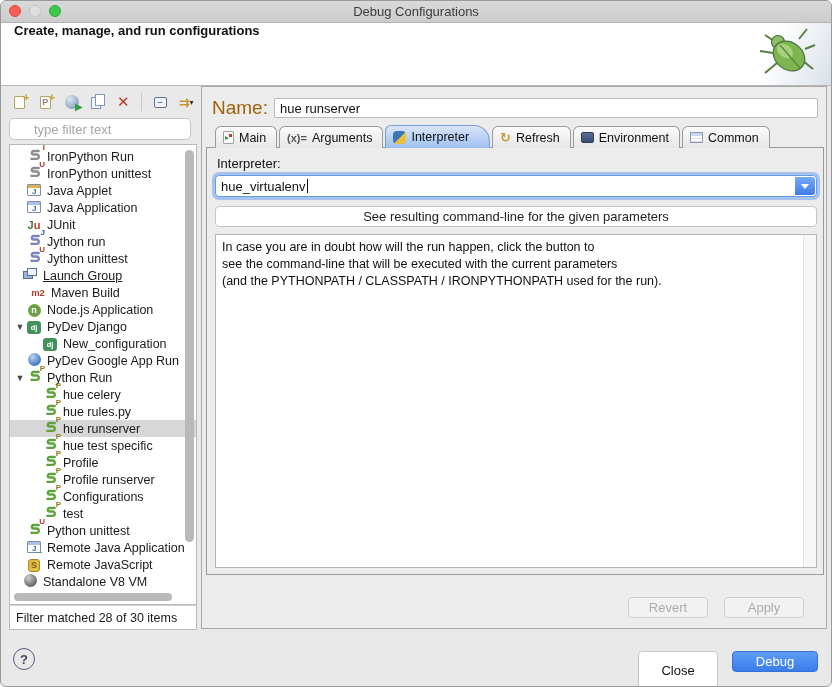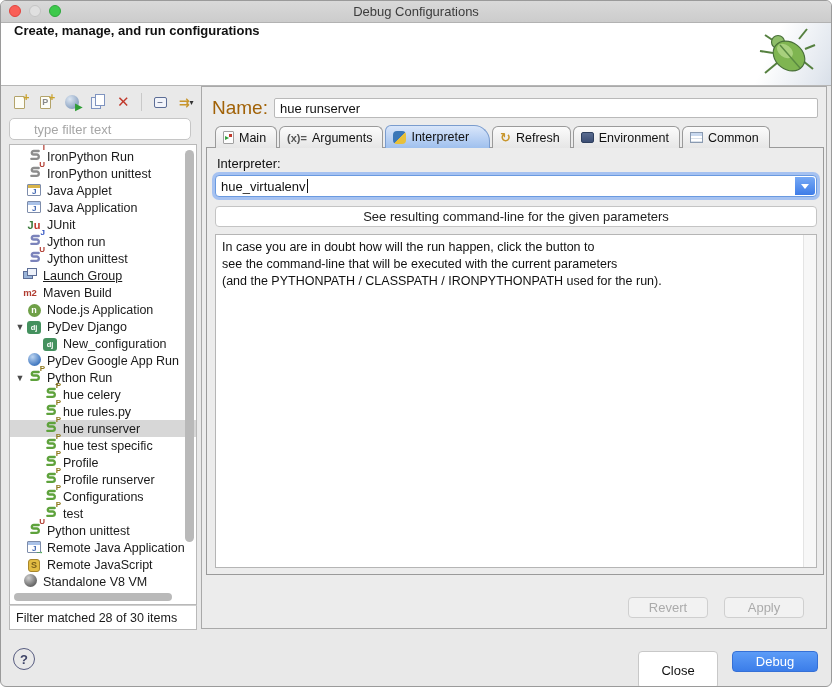--- a/index.html
+++ b/index.html
@@ -252,21 +252,21 @@
           <span class="tlabel">Jython unittest</span>
         </div>
         <div class="trow" style=" text-decoration: underline;">
           <span class="tri"></span>
           <span><span class="ic">
               <span style="position:absolute;left:1px;top:4px;width:10px;height:8px;background:#9ab4d8;border:1px solid #5c6d96"></span>
               <span style="position:absolute;left:5px;top:1px;width:10px;height:8px;background:#eef2fa;border:1px solid #5c6d96"></span>
             </span></span>
           <span class="tlabel">Launch Group</span>
         </div>
-        <div class="trow" style="padding-left: 0;">
+        <div class="trow" style="padding-left: 8px;">
           <span class="tri"></span>
           <span><span class="ic" style="font-weight:bold;font-size:9.5px;color:#b03a2e">m2</span></span>
           <span class="tlabel">Maven Build</span>
         </div>
         <div class="trow" style="padding-left: 4px;">
           <span class="tri"></span>
           <span><span class="ic">
               <span class="badge" style="width:13px;height:13px;border-radius:50%;background:#6fa047;font-size:9px">n</span>
             </span></span>
           <span class="tlabel">Node.js Application</span>

